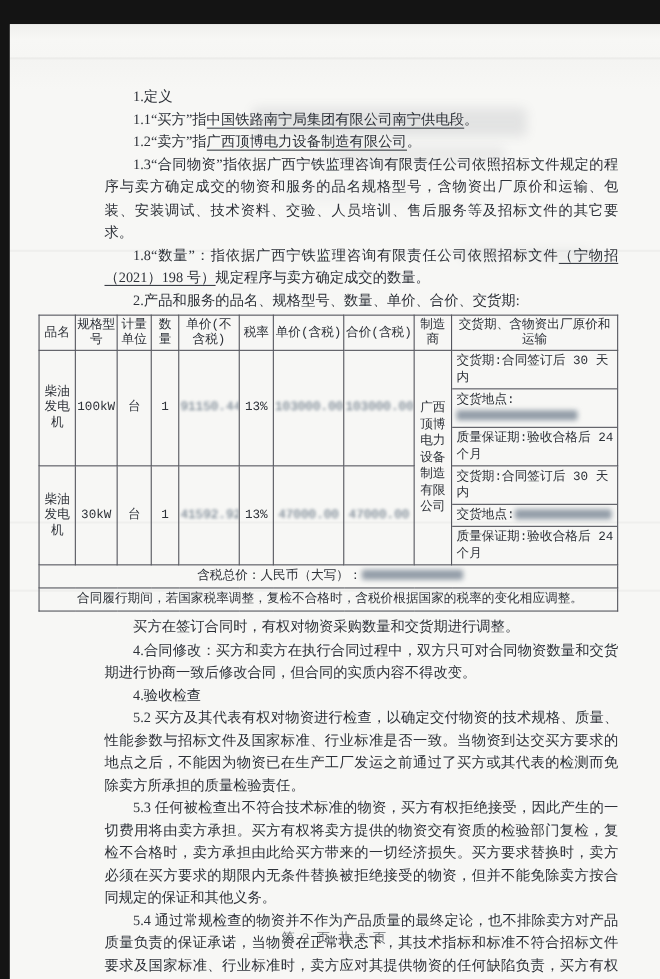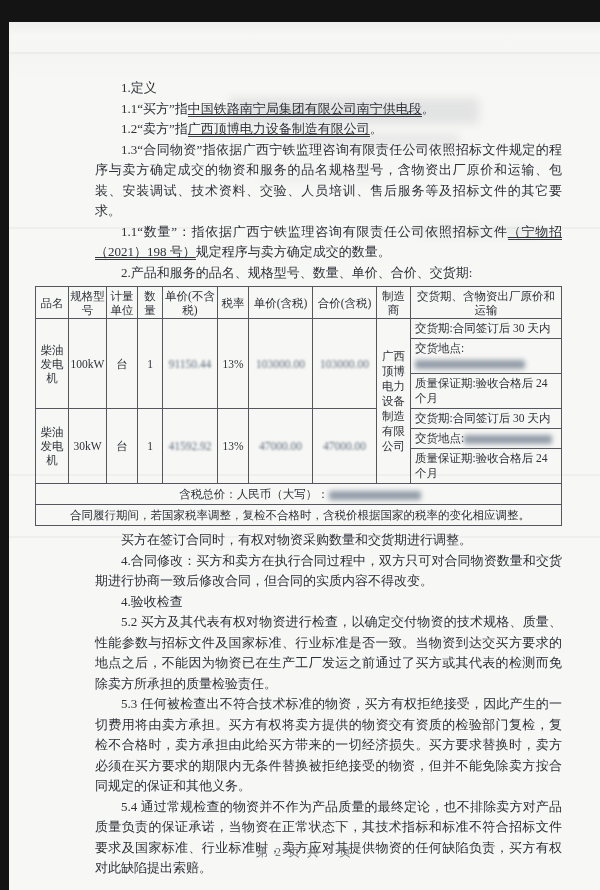--- a/index.html
+++ b/index.html
@@ -22,25 +22,25 @@
   .g4{left:250px;top:150px;width:120px;height:10px;opacity:0.05;}
   .content{
     position:absolute;left:0;top:0;width:591px;
     padding:56px 38px 0 86px;box-sizing:border-box;
     color:#2d3138;
   }
   .para{
     margin:0;text-indent:2em;text-align:justify;
     font-size:13px;line-height:20.5px;color:#2d3138;
   }
-  .u{border-bottom:1px solid #3a3f46;padding-bottom:0px;text-decoration:underline;}
+  .u{border-bottom:1px solid #3a3f46;padding-bottom:0px;}
   table.items{
     border-collapse:collapse;table-layout:fixed;
     width:527px;margin:3px 0 4px -60px;
-    font-size:11.5px;line-height:14px;color:#2d3138;
+    font-size:11.5px;line-height:14px;color:#2d3138;font-family:Liberation Mono, monospace;
   }
   table.items th,table.items td{
     border:1px solid #55565e;padding:1px 1px;text-align:center;
     font-weight:normal;overflow:hidden;
   }
   table.items th{line-height:14px;}
   .cell-left{text-align:center;padding-left:4px !important;}
   .delivery-cell{padding:0 !important;vertical-align:top;}
   .sub{border-bottom:1px solid #55565e;text-align:left;padding:2px 0 2px 4px;line-height:15px;}
   .sub:last-child{border-bottom:none;}
@@ -71,21 +71,21 @@
   <div class="content">
 
     <p class="para">1.定义</p>
 
     <p class="para"><span>1.1“买方”指</span><span class="u">中国铁路南宁局集团有限公司南宁供电段</span><span>。</span></p>
 
     <p class="para"><span>1.2“卖方”指</span><span class="u">广西顶博电力设备制造有限公司</span><span>。</span></p>
 
     <p class="para">1.3“合同物资”指依据广西宁铁监理咨询有限责任公司依照招标文件规定的程序与卖方确定成交的物资和服务的品名规格型号，含物资出厂原价和运输、包装、安装调试、技术资料、交验、人员培训、售后服务等及招标文件的其它要求。</p>
 
-    <p class="para"><span>1.1“数量”：指依据广西宁铁监理咨询有限责任公司依照招标文件</span><span class="u">（宁物招（2021）198 号）</span><span>规定程序与卖方确定成交的数量。</span></p>
+    <p class="para"><span>1.8“数量”：指依据广西宁铁监理咨询有限责任公司依照招标文件</span><span class="u">（宁物招（2021）198 号）</span><span>规定程序与卖方确定成交的数量。</span></p>
 
     <p class="para">2.产品和服务的品名、规格型号、数量、单价、合价、交货期:</p>
 
     <table class="items">
       <colgroup>
         <col style="width:33px">
           <col style="width:38px">
           <col style="width:31px">
           <col style="width:25px">
         <col style="width:55px">

